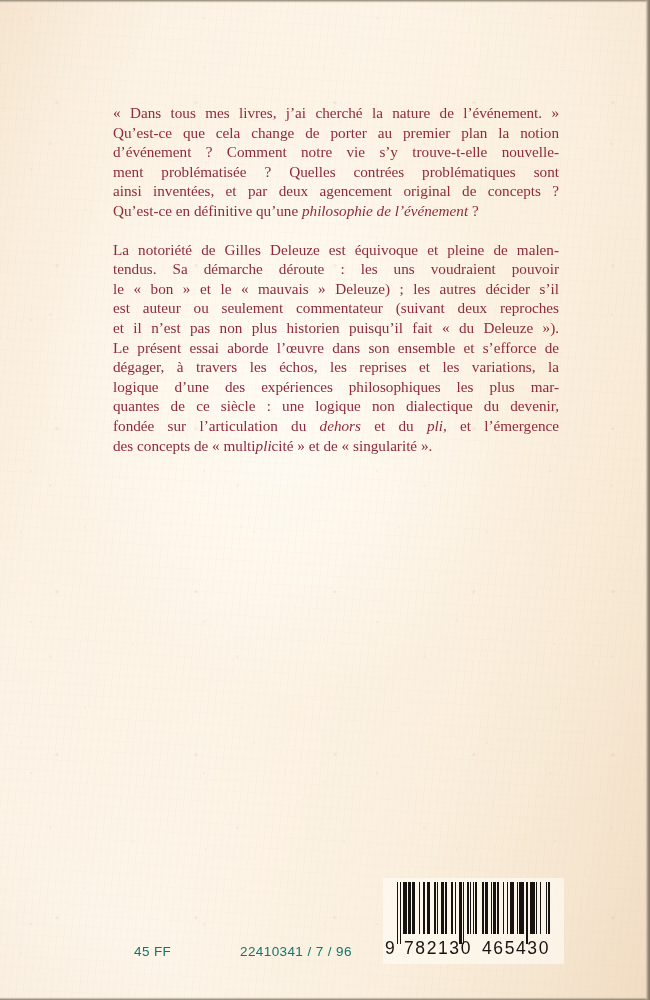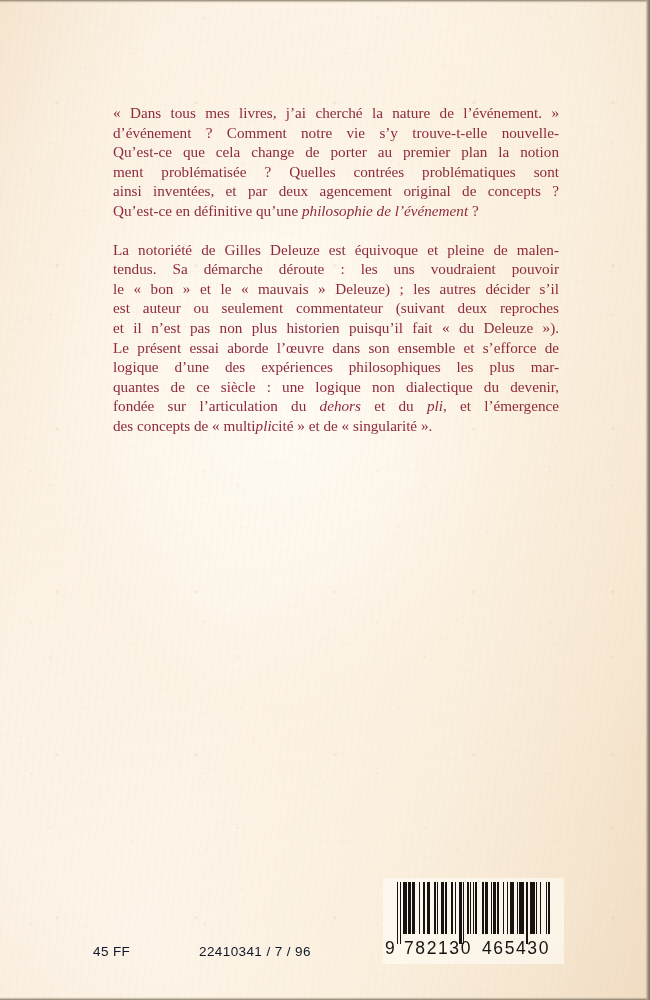--- a/index.html
+++ b/index.html
@@ -83,25 +83,26 @@
     text-align: justify;
     text-align-last: justify;
     white-space: nowrap;
     margin-left: 20px;
   }
   .ln.last { text-align-last: left; }
 
   
   .footer-text {
     position: absolute;
-    color: #0f172a;
+    color: #0f766e;
     font-family: "Liberation Sans", "DejaVu Sans", sans-serif;
     font-size: 13.5px;
     letter-spacing: 0.4px;
     white-space: nowrap;
+    margin-left: 41px;
   }
   #price     { left: 93px;  top: 944px; }
   #ref-code  { left: 199px; top: 944px; }
 
   
   #barcode-block {
     position: absolute;
     left: 383px;
     top: 878px;
     width: 181px;
@@ -153,33 +154,34 @@
   <div id="paper-fibers"></div>
 
   <div class="edge" id="edge-top"></div>
   <div class="edge" id="edge-bottom"></div>
   <div class="edge" id="edge-left"></div>
   <div class="edge" id="edge-right"></div>
 
   <div id="blurb">
     <p id="para-1">
         <span class="ln">« Dans tous mes livres, j’ai cherché la nature de l’événement. »</span>
+        <span class="ln">Qu’est-ce que cela change de porter au premier plan la notion</span>
         <span class="ln">d’événement ? Comment notre vie s’y trouve-t-elle nouvelle-</span>
-        <span class="ln">Qu’est-ce que cela change de porter au premier plan la notion</span>
         <span class="ln">ment problématisée ? Quelles contrées problématiques sont</span>
         <span class="ln">ainsi inventées, et par deux agencement original de concepts ?</span>
         <span class="ln last">Qu’est-ce en définitive qu’une <i>philosophie de l’événement</i> ?</span>
       </p>
     <p id="para-2" class="gap">
         <span class="ln">La notoriété de Gilles Deleuze est équivoque et pleine de malen-</span>
         <span class="ln">tendus. Sa démarche déroute : les uns voudraient pouvoir</span>
         <span class="ln">le « bon » et le « mauvais » Deleuze) ; les autres décider s’il</span>
         <span class="ln">est auteur ou seulement commentateur (suivant deux reproches</span>
         <span class="ln">et il n’est pas non plus historien puisqu’il fait « du Deleuze »).</span>
         <span class="ln">Le présent essai aborde l’œuvre dans son ensemble et s’efforce de</span>
+        <span class="ln">dégager, à travers les échos, les reprises et les variations, la</span>
         <span class="ln">logique d’une des expériences philosophiques les plus mar-</span>
         <span class="ln">quantes de ce siècle : une logique non dialectique du devenir,</span>
         <span class="ln">fondée sur l’articulation du <i>dehors</i> et du <i>pli</i>, et l’émergence</span>
         <span class="ln last">des concepts de « multi<i>pli</i>cité » et de « singularité ».</span>
       </p>
   </div>
 
   <div class="footer-text" id="price">45 FF</div>
 
   <div class="footer-text" id="ref-code">22410341 / 7 / 96</div>

